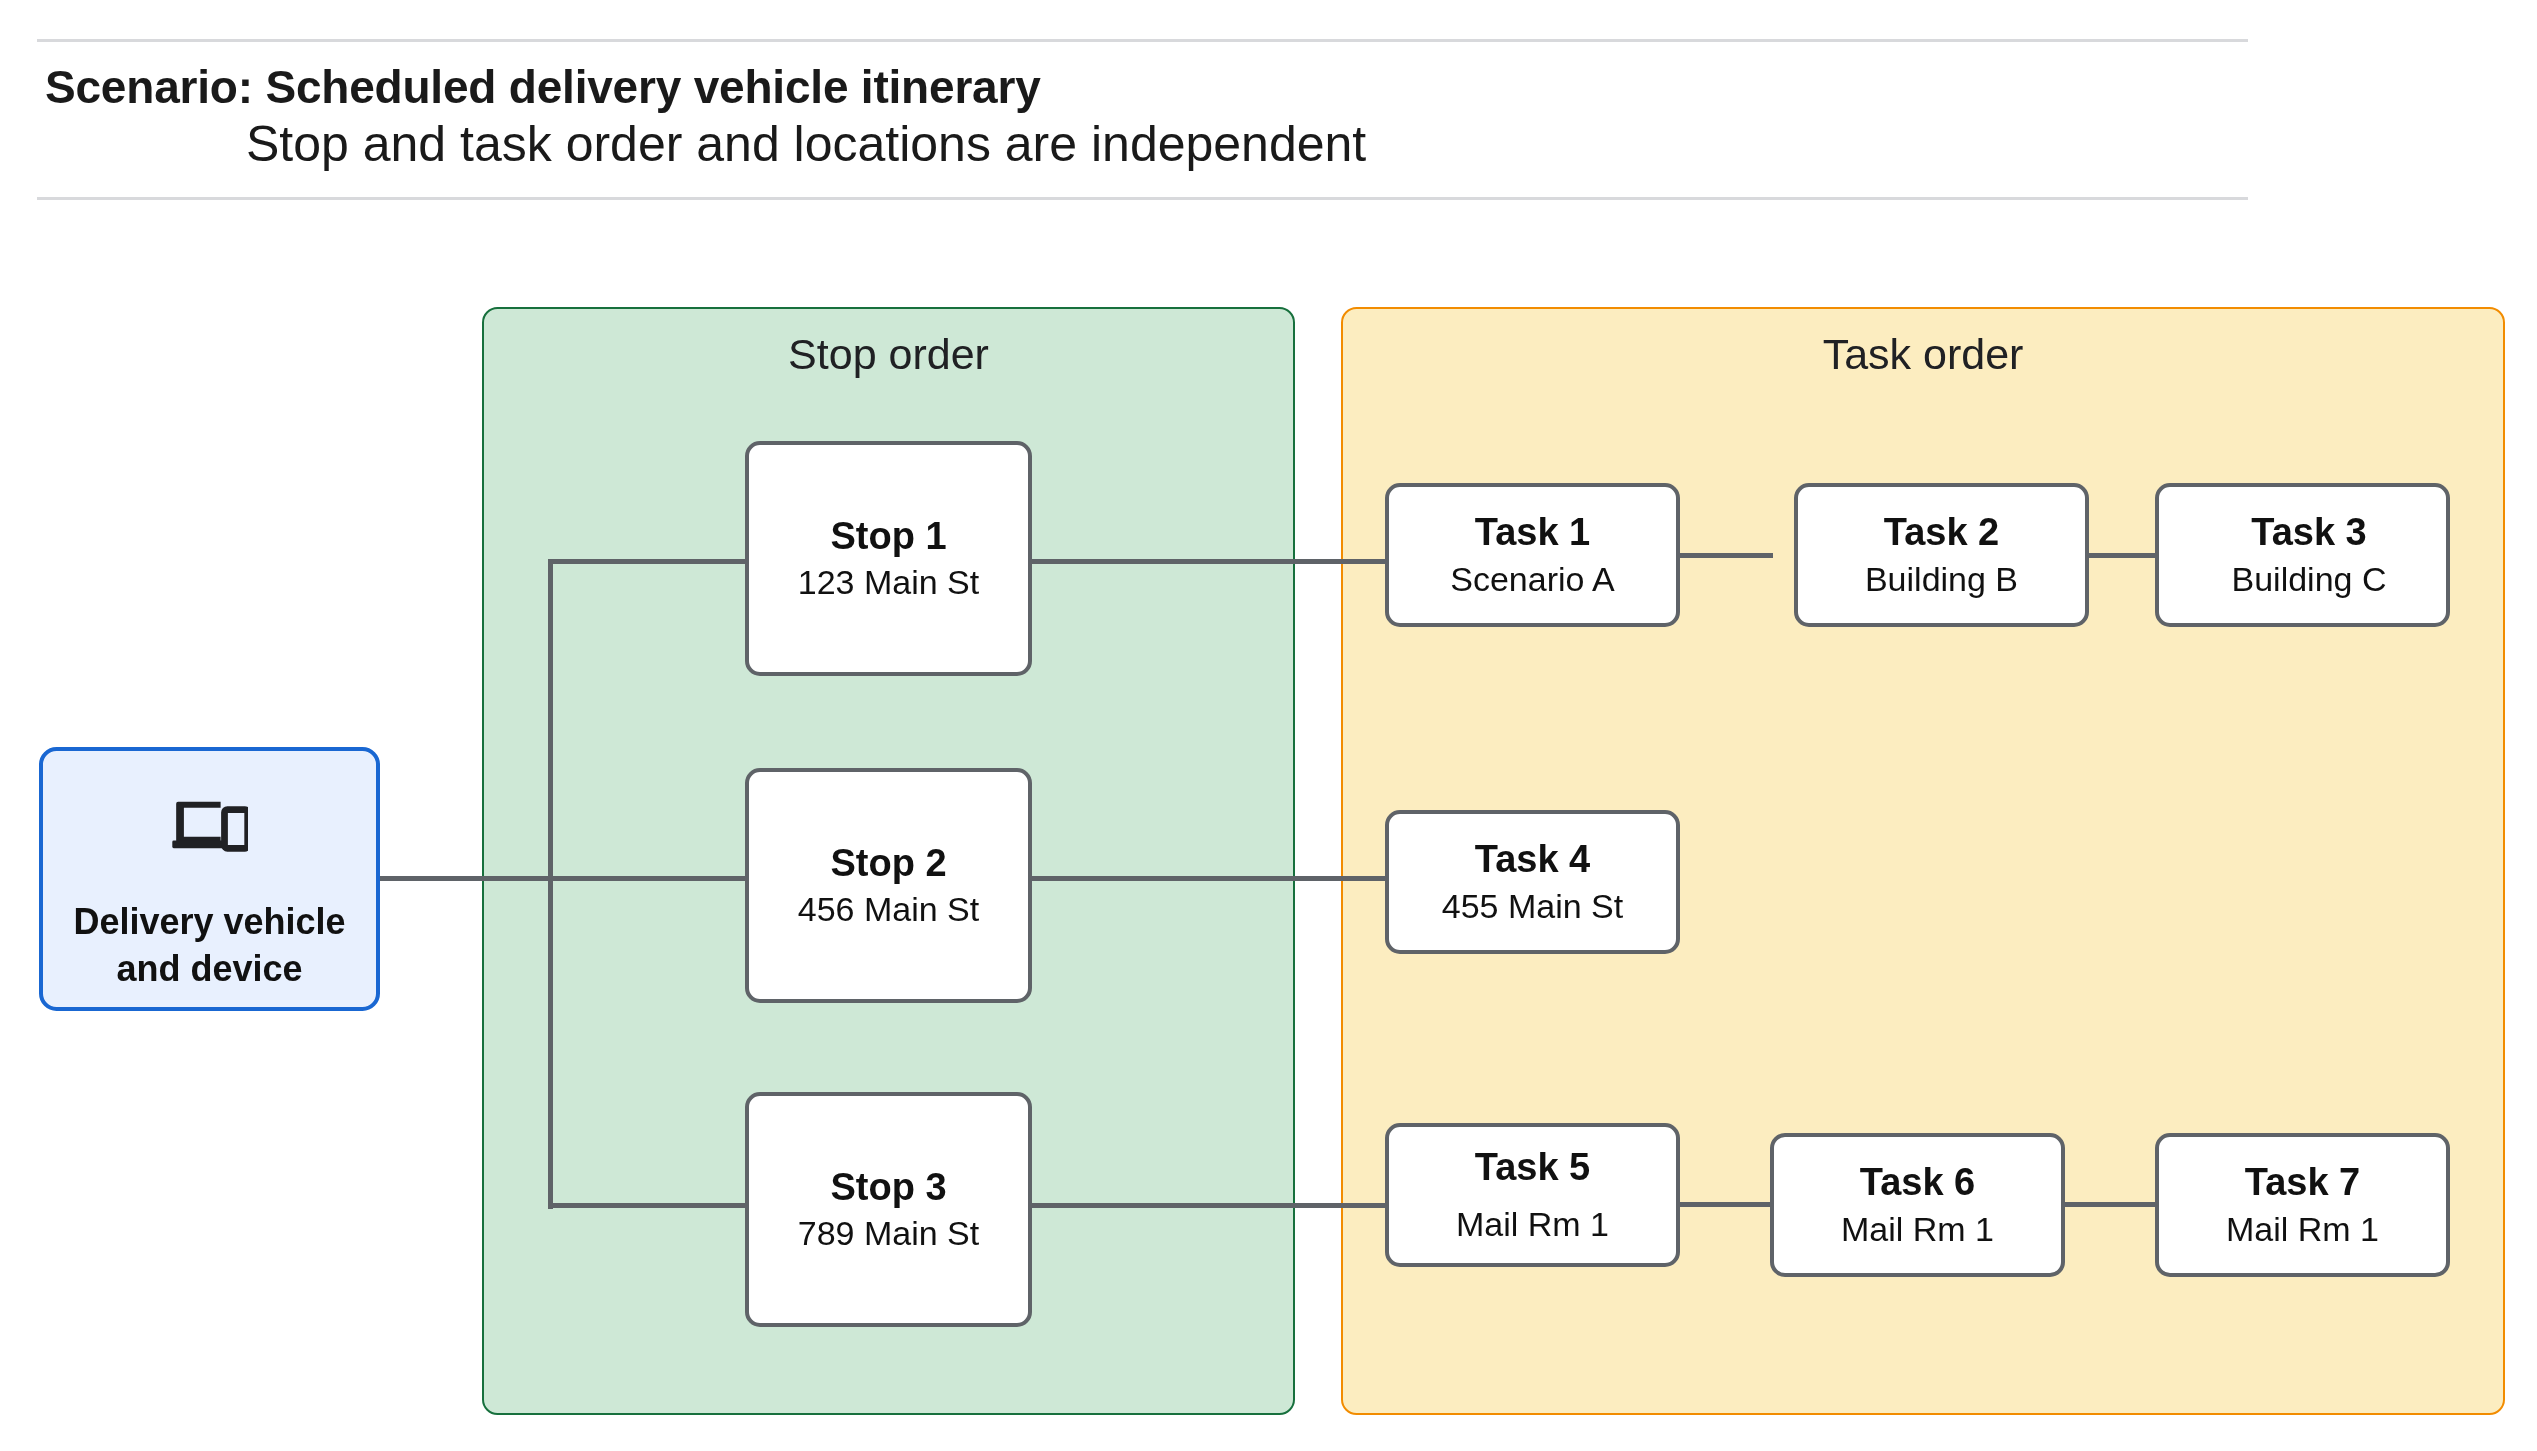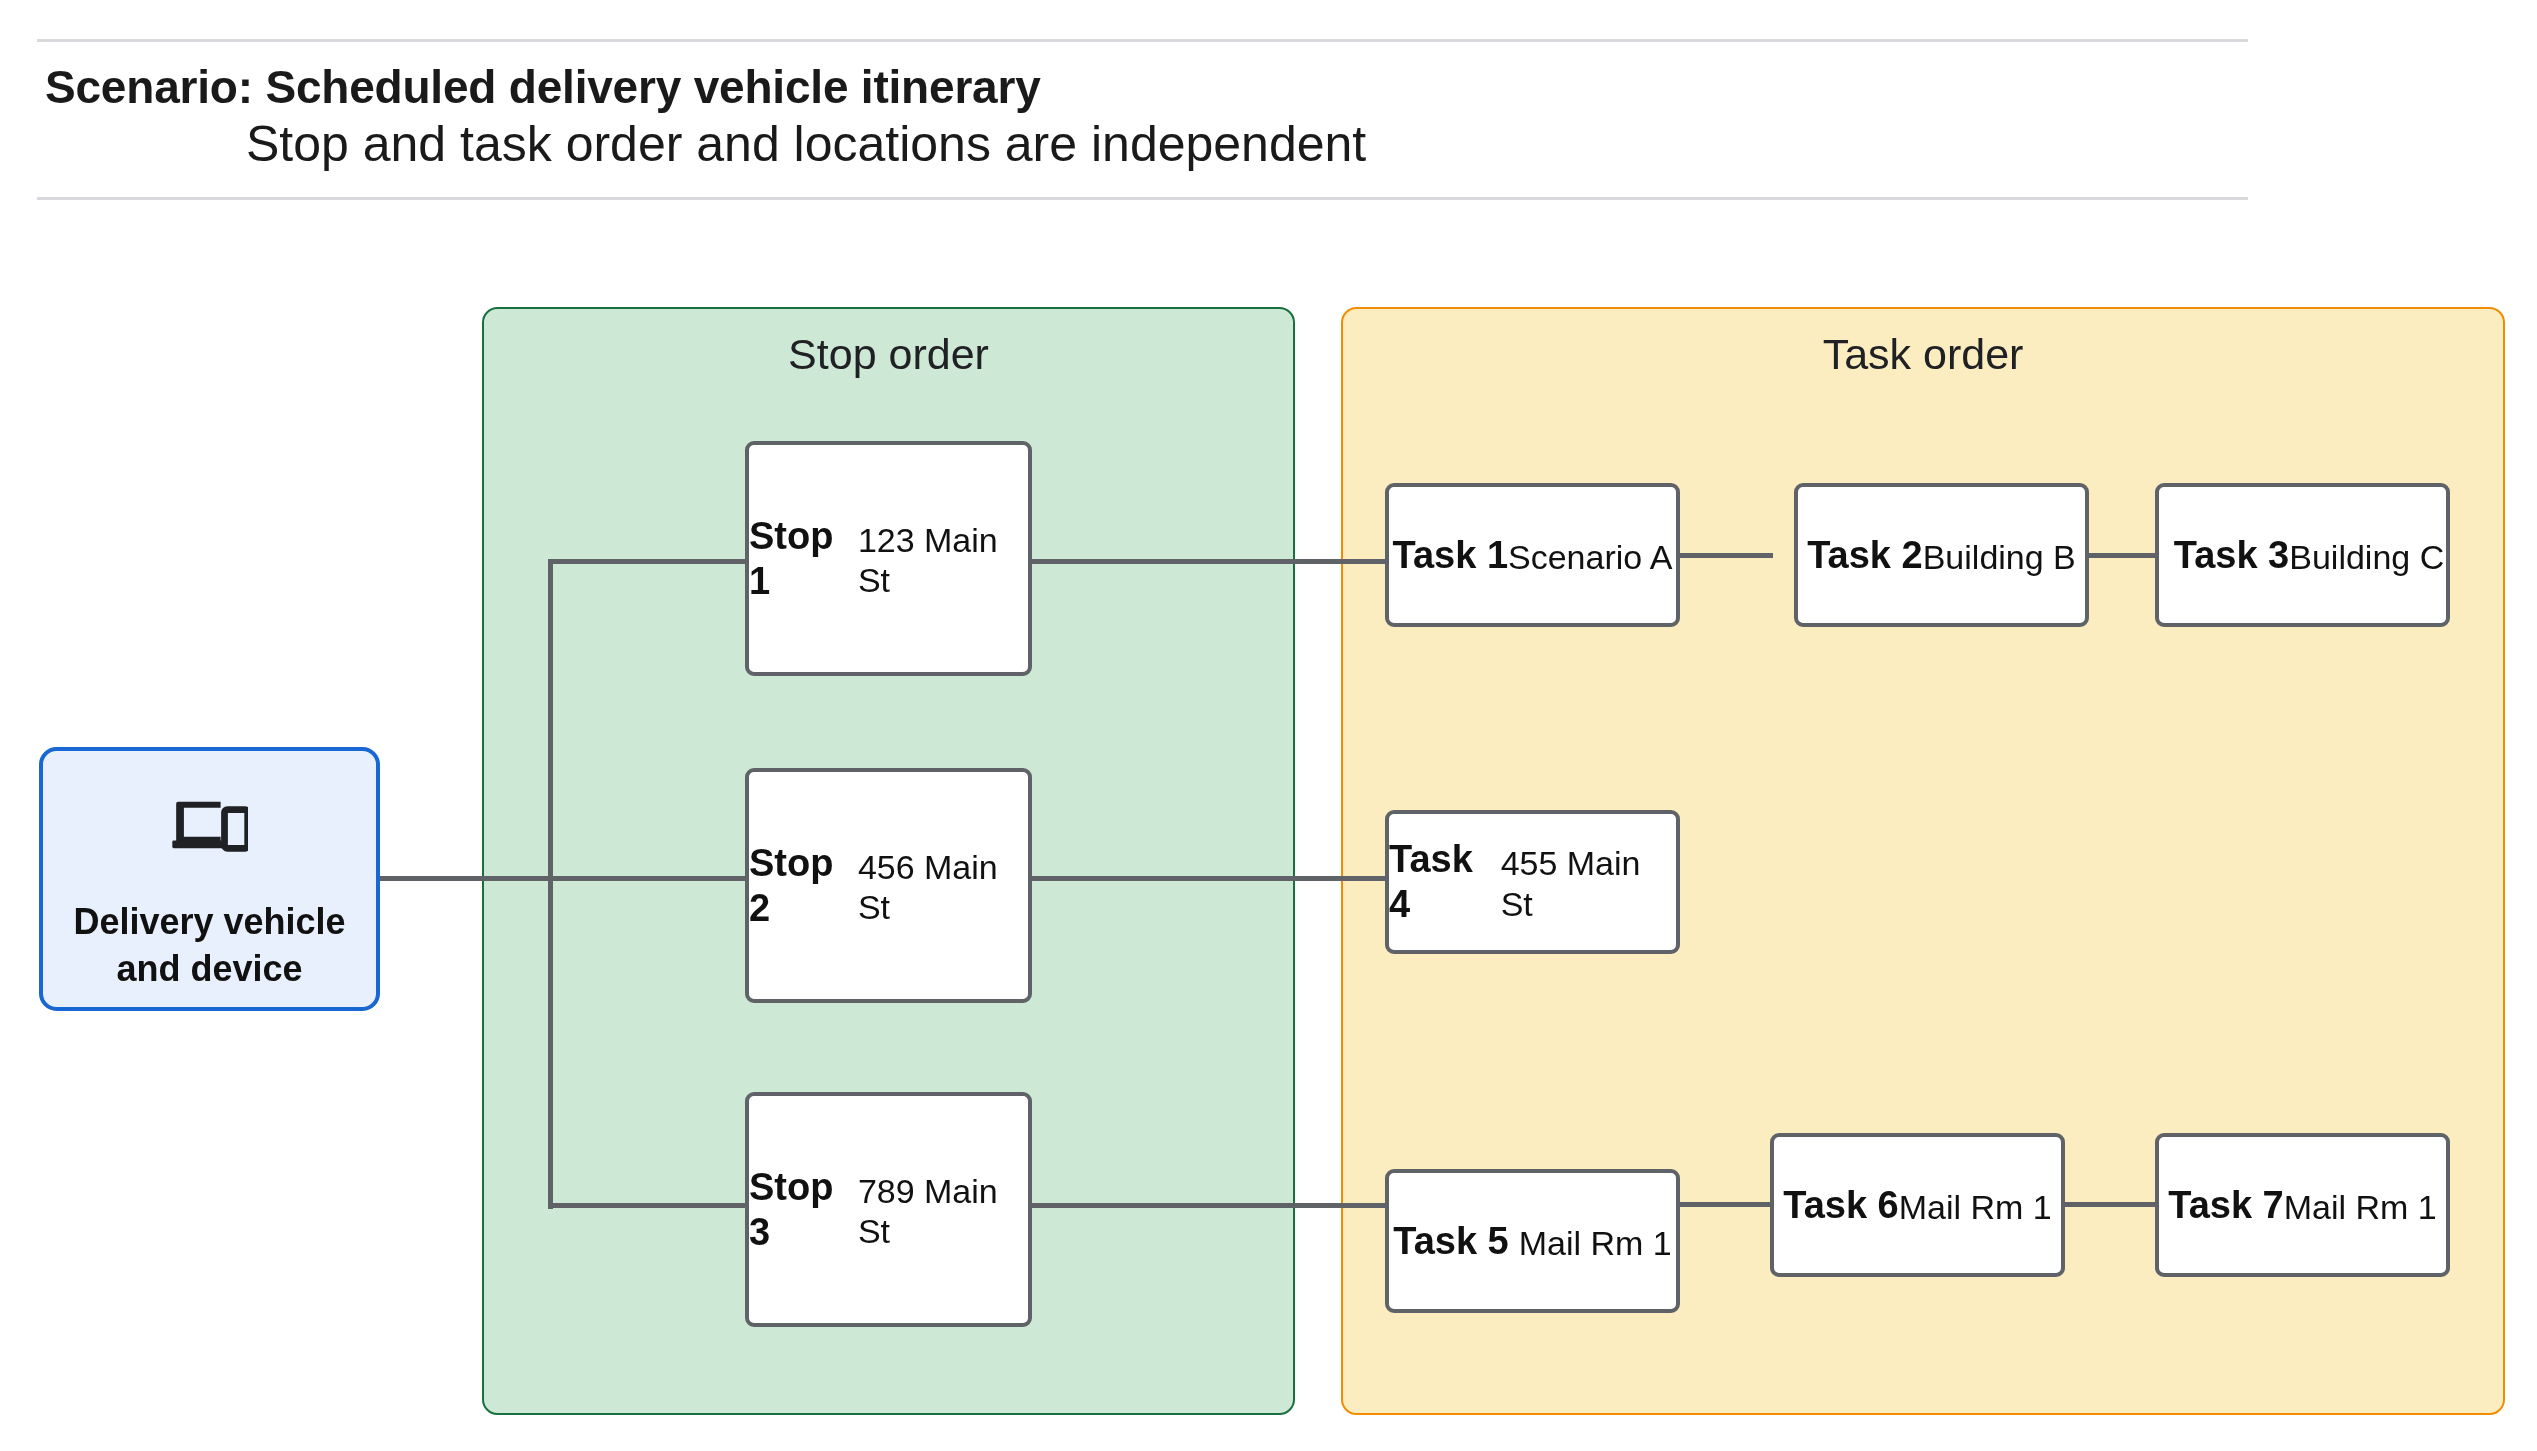--- a/index.html
+++ b/index.html
@@ -48,40 +48,40 @@
   .group-title{
     position:absolute;left:0;top:21.3px;width:100%;
     text-align:center;font-size:43px;color:#202124;
   }
 
   
   .node{
     position:absolute;
     background:#ffffff;
     border:4.8px solid #5f6368;
-    border-radius:9px;
+    border-radius:15px;
     box-sizing:border-box;
-    display:flex;flex-direction:row;
+    display:flex;flex-direction:column;
     align-items:center;justify-content:center;
     z-index:5;
   }
   .node .n-title{font-size:38px;font-weight:bold;color:#111111;line-height:1.18;}
   .node .n-sub{font-size:34px;font-weight:normal;color:#111111;line-height:1.2;margin-top:3.9px;}
 
   .stop-node{width:287px;height:235px;left:745px;}
   #stop-1{top:441px;}
   #stop-2{top:768px;}
   #stop-3{top:1092px;}
 
   .task-node{width:295px;height:144px;}
   #task-1{left:1385px;top:483px;}
   #task-2{left:1794px;top:483px;}
   #task-3{left:2155px;top:483px;padding-left:13px;}
   #task-4{left:1385px;top:810px;}
-  #task-5{left:1385px;top:1169px;gap:10px;}
+  #task-5{left:1385px;top:1123px;gap:10px;}
   #task-6{left:1770px;top:1133px;}
   #task-7{left:2155px;top:1133px;}
 
   
   #vehicle-node{
     position:absolute;left:39px;top:747px;width:341px;height:264px;
     background:#e8f0fe;border:4.8px solid #1967d2;border-radius:17.5px;
     box-sizing:border-box;
     display:flex;flex-direction:column;align-items:center;justify-content:flex-start;
     z-index:5;

